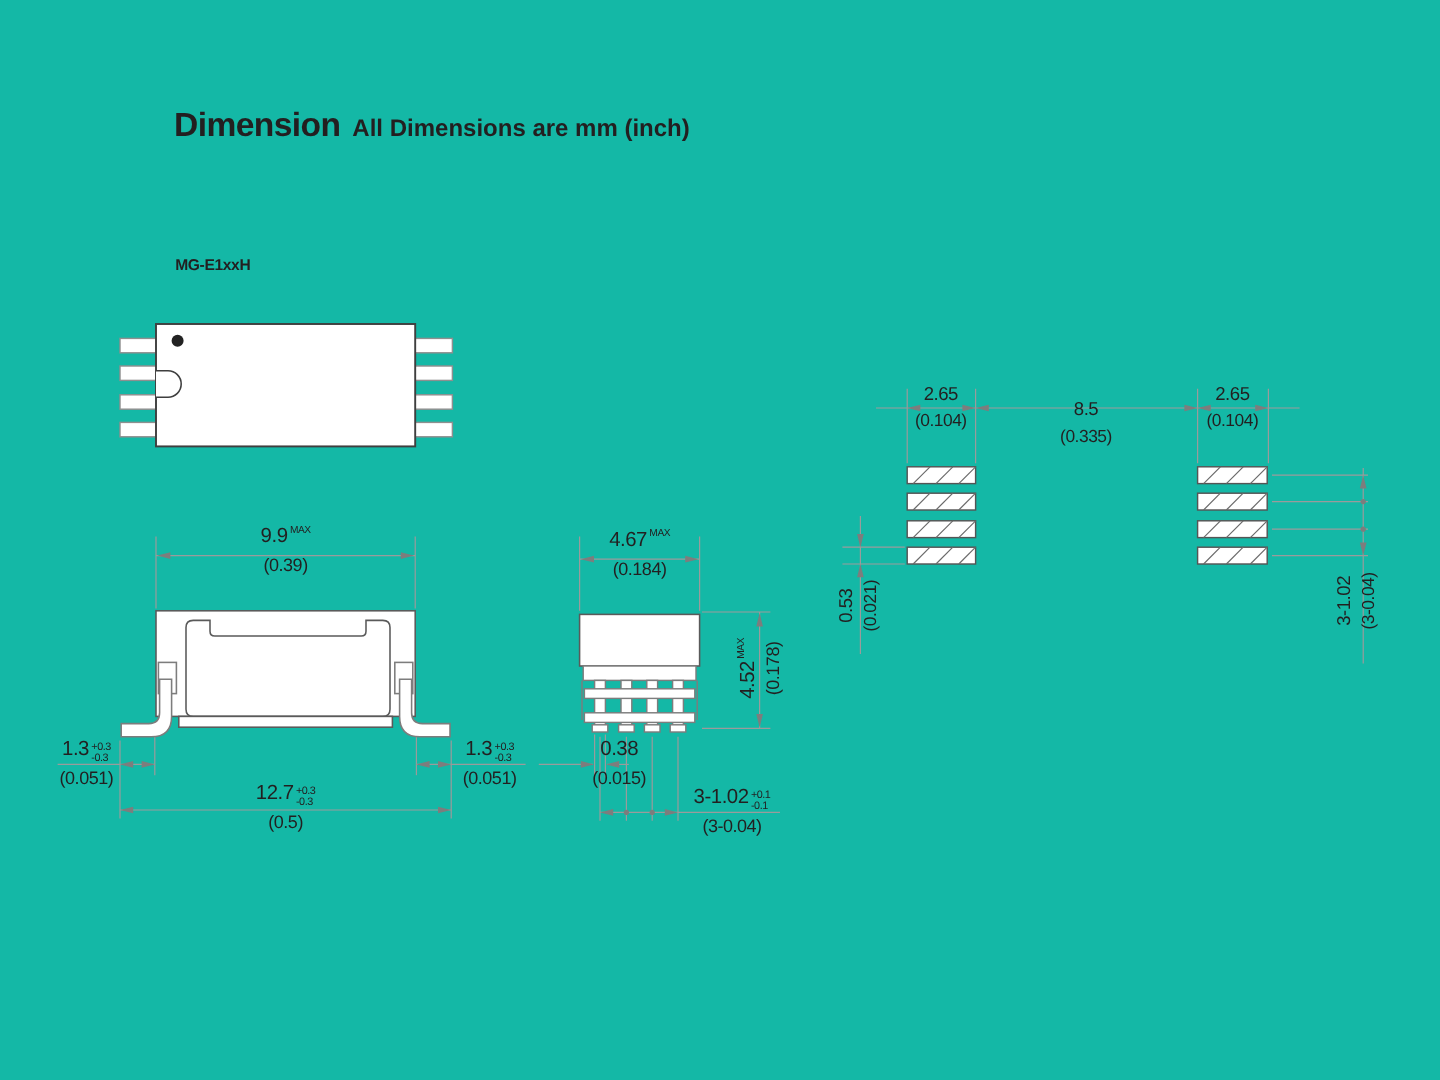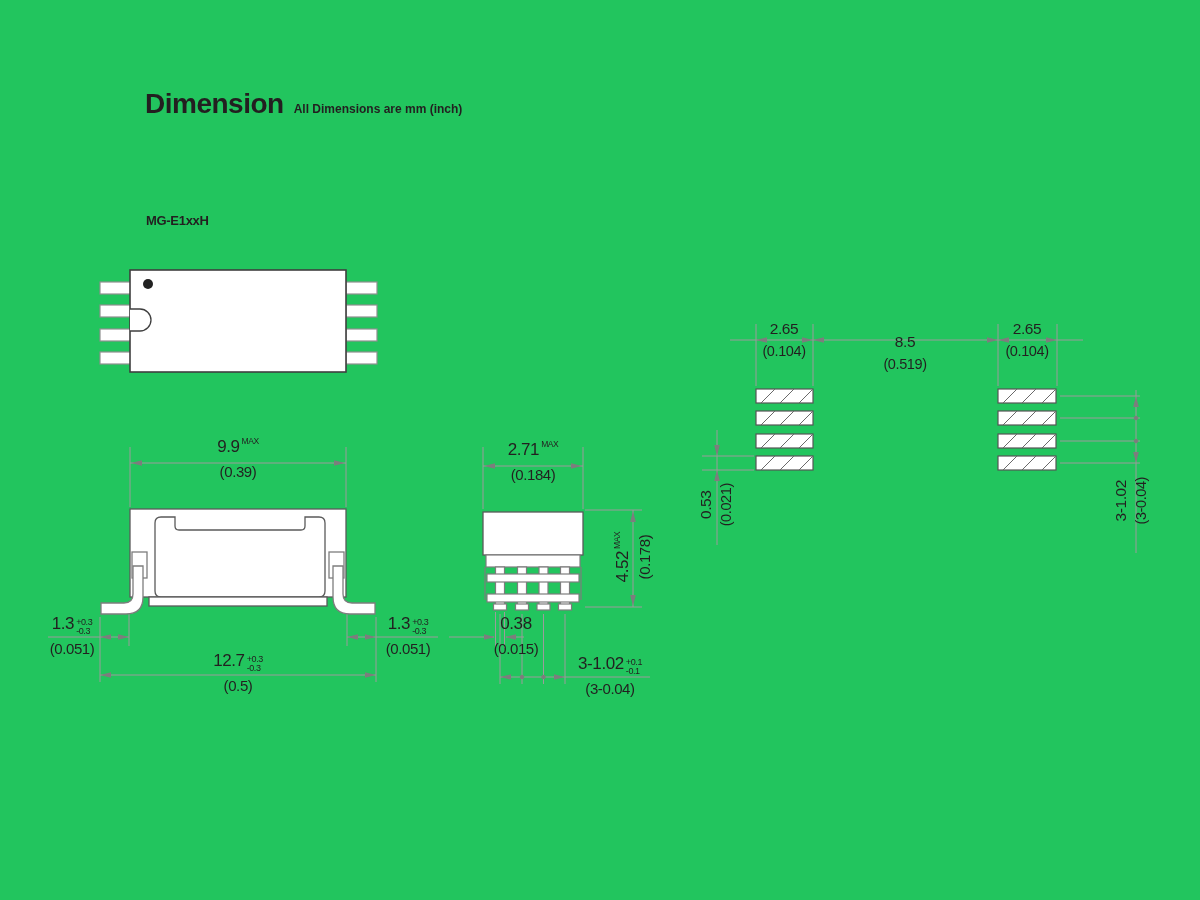--- a/index.html
+++ b/index.html
@@ -1,20 +1,20 @@
 <!DOCTYPE html>
 <html><head>
 <meta charset="utf-8">
 <style>
   html,body{margin:0;padding:0;background:#fff;}
-  .canvas{position:relative;width:1200px;height:900px;background:#22c55e;overflow:hidden;
+  .canvas{position:relative;width:1200px;height:900px;background:#14b8a6;overflow:hidden;
           font-family:"Liberation Sans",sans-serif;color:#231f20;}
   .hdr{position:absolute;display:flex;align-items:baseline;gap:10px;white-space:nowrap;}
   .hdr .big{font-size:28px;font-weight:bold;letter-spacing:-0.5px;}
-  .hdr .note{font-size:12px;font-weight:bold;}
+  .hdr .note{font-size:20px;font-weight:bold;}
   .part{position:absolute;font-size:13px;font-weight:bold;letter-spacing:-0.3px;text-align:right;}
   svg{position:absolute;left:0;top:0;}
   .dim{position:absolute;text-align:center;letter-spacing:-0.4px;line-height:1;}
   .ctr{transform:translateX(-50%);}
   .dim .mm{font-size:17px;height:19px;white-space:nowrap;}
   .dim .in{font-size:15px;margin-top:7px;white-space:nowrap;}
   .dim.sm .mm{font-size:15.5px;height:17px;}
   .dim.sm .in{font-size:14.5px;margin-top:6px;}
   .rot{transform:rotate(-90deg);}
   .tol{display:inline-flex;flex-direction:column;font-size:9px;line-height:8.5px;
@@ -221,21 +221,21 @@
 
   <div class="dim ctr" style="left:238px;top:652px;">
     <div class="mm"><span>12.7</span><span class="tol">
           <i>+0.3</i>
           <i>-0.3</i>
         </span></div>
     <div class="in">(0.5)</div>
   </div>
 
   <div class="dim ctr" style="left:533px;top:441px;">
-    <div class="mm"><span>2.71</span><span class="max">MAX</span></div>
+    <div class="mm"><span>4.67</span><span class="max">MAX</span></div>
     <div class="in">(0.184)</div>
   </div>
 
   <div class="dim rot" style="left:585px;top:538px;width:96px;">
     <div class="mm"><span>4.52</span><span class="max">MAX</span></div>
     <div class="in" style="margin-top:4px;">(0.178)</div>
   </div>
 
   <div class="dim ctr" style="left:474px;top:615px;margin-left:42px;">
     <div class="mm">0.38</div>
@@ -249,21 +249,21 @@
         </span></div>
     <div class="in">(3-0.04)</div>
   </div>
 
   <div class="dim sm ctr" style="left:784px;top:321px;">
     <div class="mm">2.65</div>
     <div class="in">(0.104)</div>
   </div>
   <div class="dim sm ctr" style="left:905px;top:321px;margin-top:13px;">
     <div class="mm">8.5</div>
-    <div class="in">(0.519)</div>
+    <div class="in">(0.335)</div>
   </div>
   <div class="dim sm ctr" style="left:1027px;top:321px;">
     <div class="mm">2.65</div>
     <div class="in">(0.104)</div>
   </div>
   <div class="dim sm rot" style="left:681px;top:487px;width:70px;">
     <div class="mm">0.53</div>
     <div class="in" style="margin-top:4px;">(0.021)</div>
   </div>
   <div class="dim sm rot" style="left:1091px;top:483px;width:80px;">

